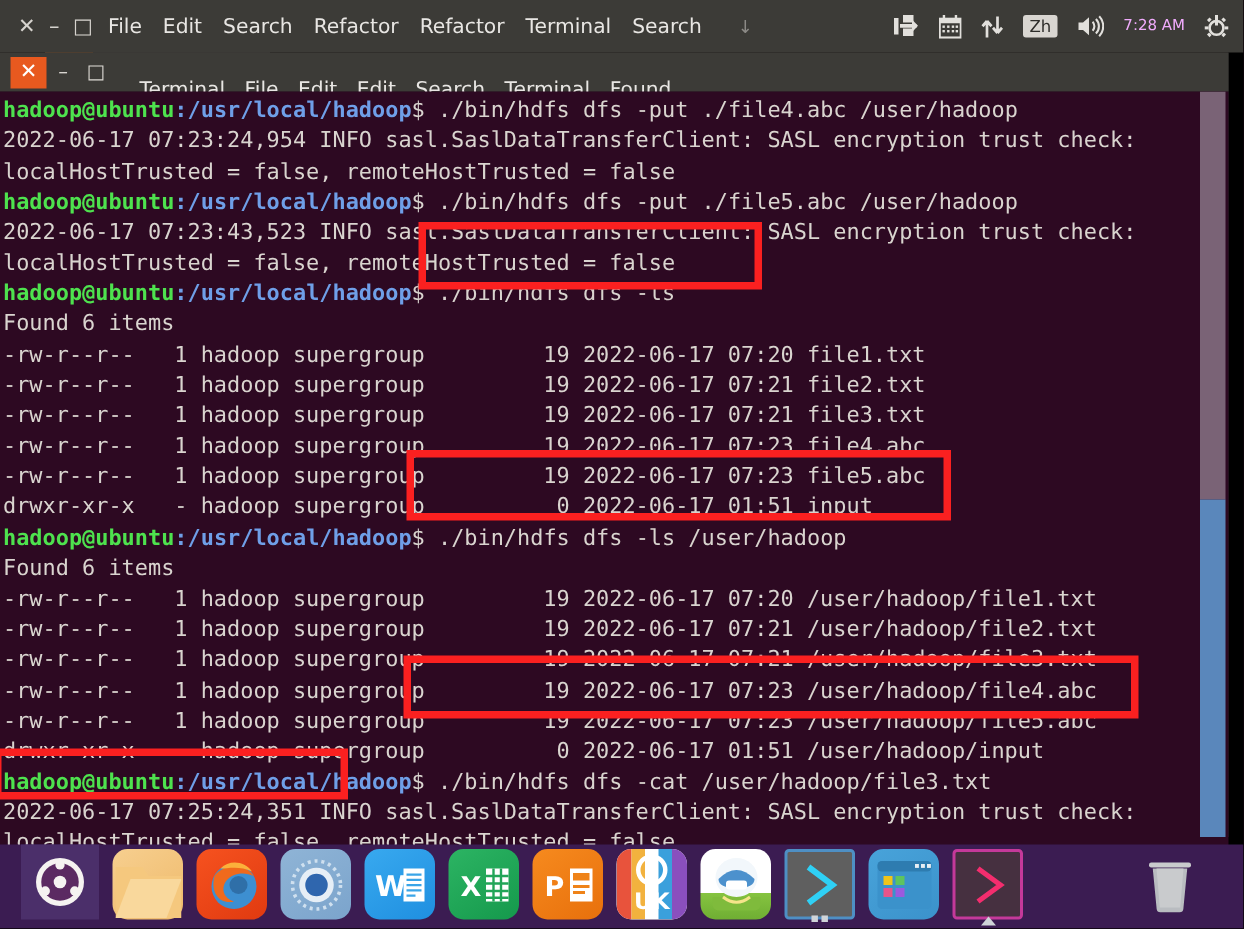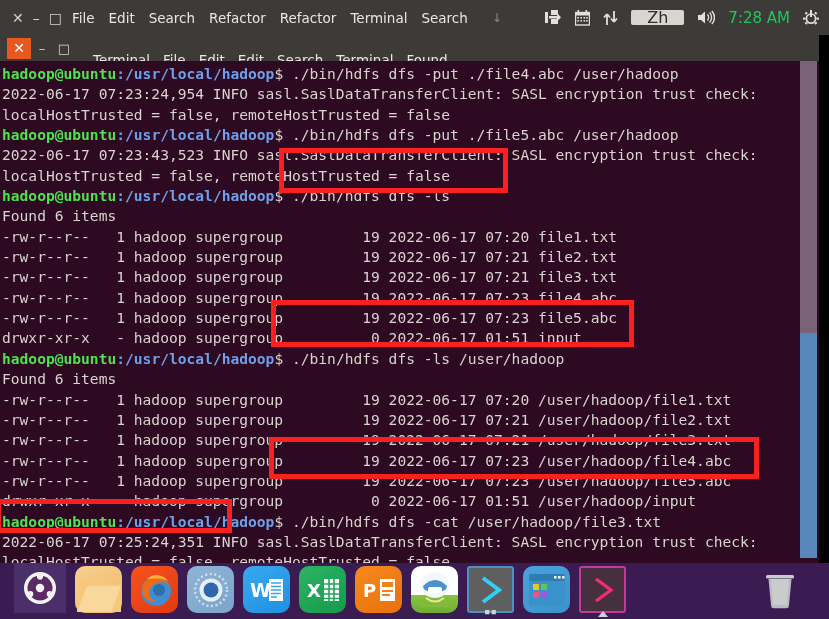--- a/index.html
+++ b/index.html
@@ -14,23 +14,23 @@
     background:#3c3b37; display:flex; align-items:center;
     font-family:"DejaVu Sans", sans-serif; color:#e8e6e3; font-size:13.5px;
   }
   .tp-wc { display:flex; align-items:center; gap:9px; padding:0 10px 0 12px; color:#d6d3ce; }
   .tp-wc span { font-size:14px; line-height:1; cursor:default; }
   .tp-menu { display:flex; align-items:center; gap:14px; }
   .tp-menu .mi { cursor:default; white-space:nowrap; }
   .tp-arrow { margin-left:10px; color:#8c8a86; font-size:12px; }
   .tp-right { margin-left:auto; display:flex; align-items:center; gap:13px; padding-right:10px; }
   .tp-right .ic { display:inline-flex; align-items:center; justify-content:center; }
-  .zh-badge{ background:#d9d6d1; color:#2e2d2a; font-size:16px; font-family:"DejaVu Sans",sans-serif;
-             padding:1px 16px; border-radius:2px; line-height:13px; }
-  .clock { color:#22c55e; font-size:15px; font-family:"DejaVu Sans", sans-serif; white-space:nowrap;}
+  .zh-badge{ background:#d9d6d1; color:#2e2d2a; font-size:11px; font-family:"DejaVu Sans",sans-serif;
+             padding:1px 4px; border-radius:2px; line-height:13px; }
+  .clock { color:#f0abfc; font-size:10px; font-family:"DejaVu Sans", sans-serif; white-space:nowrap;}
 
   
   #panel-stub { position:absolute; left:30px; top:35px; width:150px; height:5px; background:#6f6c68; }
   #panel-stub:before{ content:""; position:absolute; left:0; top:0; width:32px; height:5px; background:#e8731c; }
 
   
   #term-window{
     position:absolute; left:0; top:35px; width:819px; height:523px;
     background:#2b2a29;
   }
@@ -281,20 +281,31 @@
           <text x="4" y="27" font-family="DejaVu Sans, sans-serif" font-size="18" font-weight="bold" fill="#ffffff">P</text>
           <rect x="21" y="9" width="15" height="22" fill="#ffffff"></rect>
           <g fill="#ef8318">
               <rect x="23" y="12" width="11" height="5"></rect>
               <rect x="23" y="20" width="11" height="2"></rect>
               <rect x="23" y="24" width="8" height="2"></rect>
             </g>
         </svg>
       </div>
 
+      <div class="dock-item" style="background:#ffffff; overflow:hidden;">
+        <svg width="47" height="47" viewBox="0 0 47 47">
+          <rect x="0" y="0" width="10" height="47" fill="#e8533c"></rect>
+          <rect x="10" y="0" width="9" height="47" fill="#f2b23e"></rect>
+          <rect x="19" y="0" width="9" height="47" fill="#ffffff"></rect>
+          <rect x="28" y="0" width="9" height="47" fill="#3aa0dc"></rect>
+          <rect x="37" y="0" width="10" height="47" fill="#8a4fbe"></rect>
+          <circle cx="23.5" cy="14" r="9" fill="none" stroke="#ffffff" stroke-width="3"></circle>
+          <text x="23.5" y="40" text-anchor="middle" font-family="DejaVu Sans, sans-serif" font-size="15" font-weight="bold" fill="#ffffff">UK</text>
+        </svg>
+      </div>
 
       <div class="dock-item" style="background:linear-gradient(180deg,#ffffff 0%,#ffffff 62%,#86c440 62%,#6fae33 100%);">
         <svg width="44" height="44" viewBox="0 0 44 44">
           <ellipse cx="22" cy="17" rx="14" ry="13" fill="#f2f7fb"></ellipse>
           <path d="M10 18 Q22 6 34 18 Q34 24 22 24 Q10 24 10 18 Z" fill="#2f7fc4" opacity="0.85"></path>
           <rect x="15" y="19" width="14" height="6" rx="2" fill="#ffffff"></rect>
           <path d="M6 30 h32 v5 a4 4 0 0 1 -4 4 h-24 a4 4 0 0 1 -4 -4 z" fill="#7fbb3c"></path>
           <path d="M13 30 q9 7 18 0" fill="none" stroke="#f5e48a" stroke-width="2"></path>
         </svg>
       </div>

